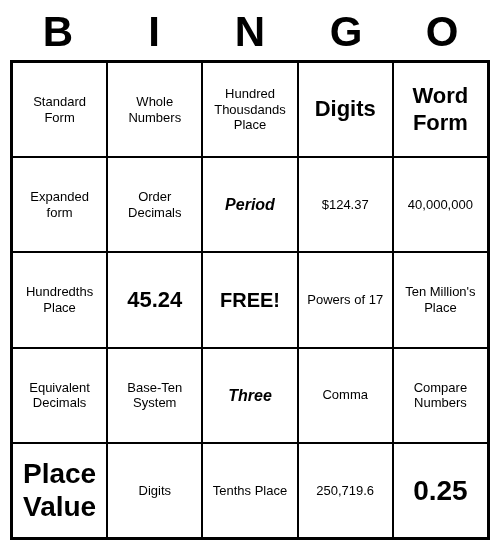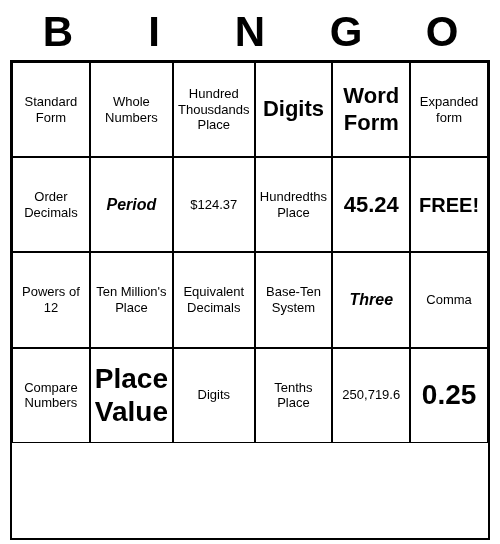--- a/index.html
+++ b/index.html
@@ -30,21 +30,21 @@
     .bingo-header-letter {
       font-size: 42px;
       font-weight: bold;
       width: 88px;
       text-align: center;
       color: #000;
     }
 
     .bingo-grid {
       display: grid;
-      grid-template-columns: repeat(6, 1fr);
+      grid-template-columns: repeat(5, 1fr);
       grid-template-rows: repeat(5, 1fr);
       width: 480px;
       height: 480px;
       border: 2px solid #000;
     }
 
     .bingo-cell {
       border: 1px solid #000;
       display: flex;
       align-items: center;
@@ -92,24 +92,25 @@
 <div class="bingo-grid">
 <div class="bingo-cell">Standard Form</div>
     <div class="bingo-cell">Whole Numbers</div>
     <div class="bingo-cell">Hundred Thousdands Place</div>
     <div class="bingo-cell large-text">Digits</div>
     <div class="bingo-cell large-text">Word Form</div>
     <div class="bingo-cell">Expanded form</div>
     <div class="bingo-cell">Order Decimals</div>
     <div class="bingo-cell medium-text">Period</div>
     <div class="bingo-cell">$124.37</div>
+    <div class="bingo-cell">40,000,000</div>
     <div class="bingo-cell">Hundredths Place</div>
     <div class="bingo-cell large-text">45.24</div>
     <div class="bingo-cell free">FREE!</div>
-    <div class="bingo-cell">Powers of 12</div>
+    <div class="bingo-cell">Powers of 17</div>
     <div class="bingo-cell">Ten Million's Place</div>
     <div class="bingo-cell">Equivalent Decimals</div>
     <div class="bingo-cell">Base-Ten System</div>
     <div class="bingo-cell medium-text">Three</div>
     <div class="bingo-cell">Comma</div>
     <div class="bingo-cell">Compare Numbers</div>
     <div class="bingo-cell xlarge-text">Place Value</div>
     <div class="bingo-cell">Digits</div>
     <div class="bingo-cell">Tenths Place</div>
     <div class="bingo-cell">250,719.6</div>

